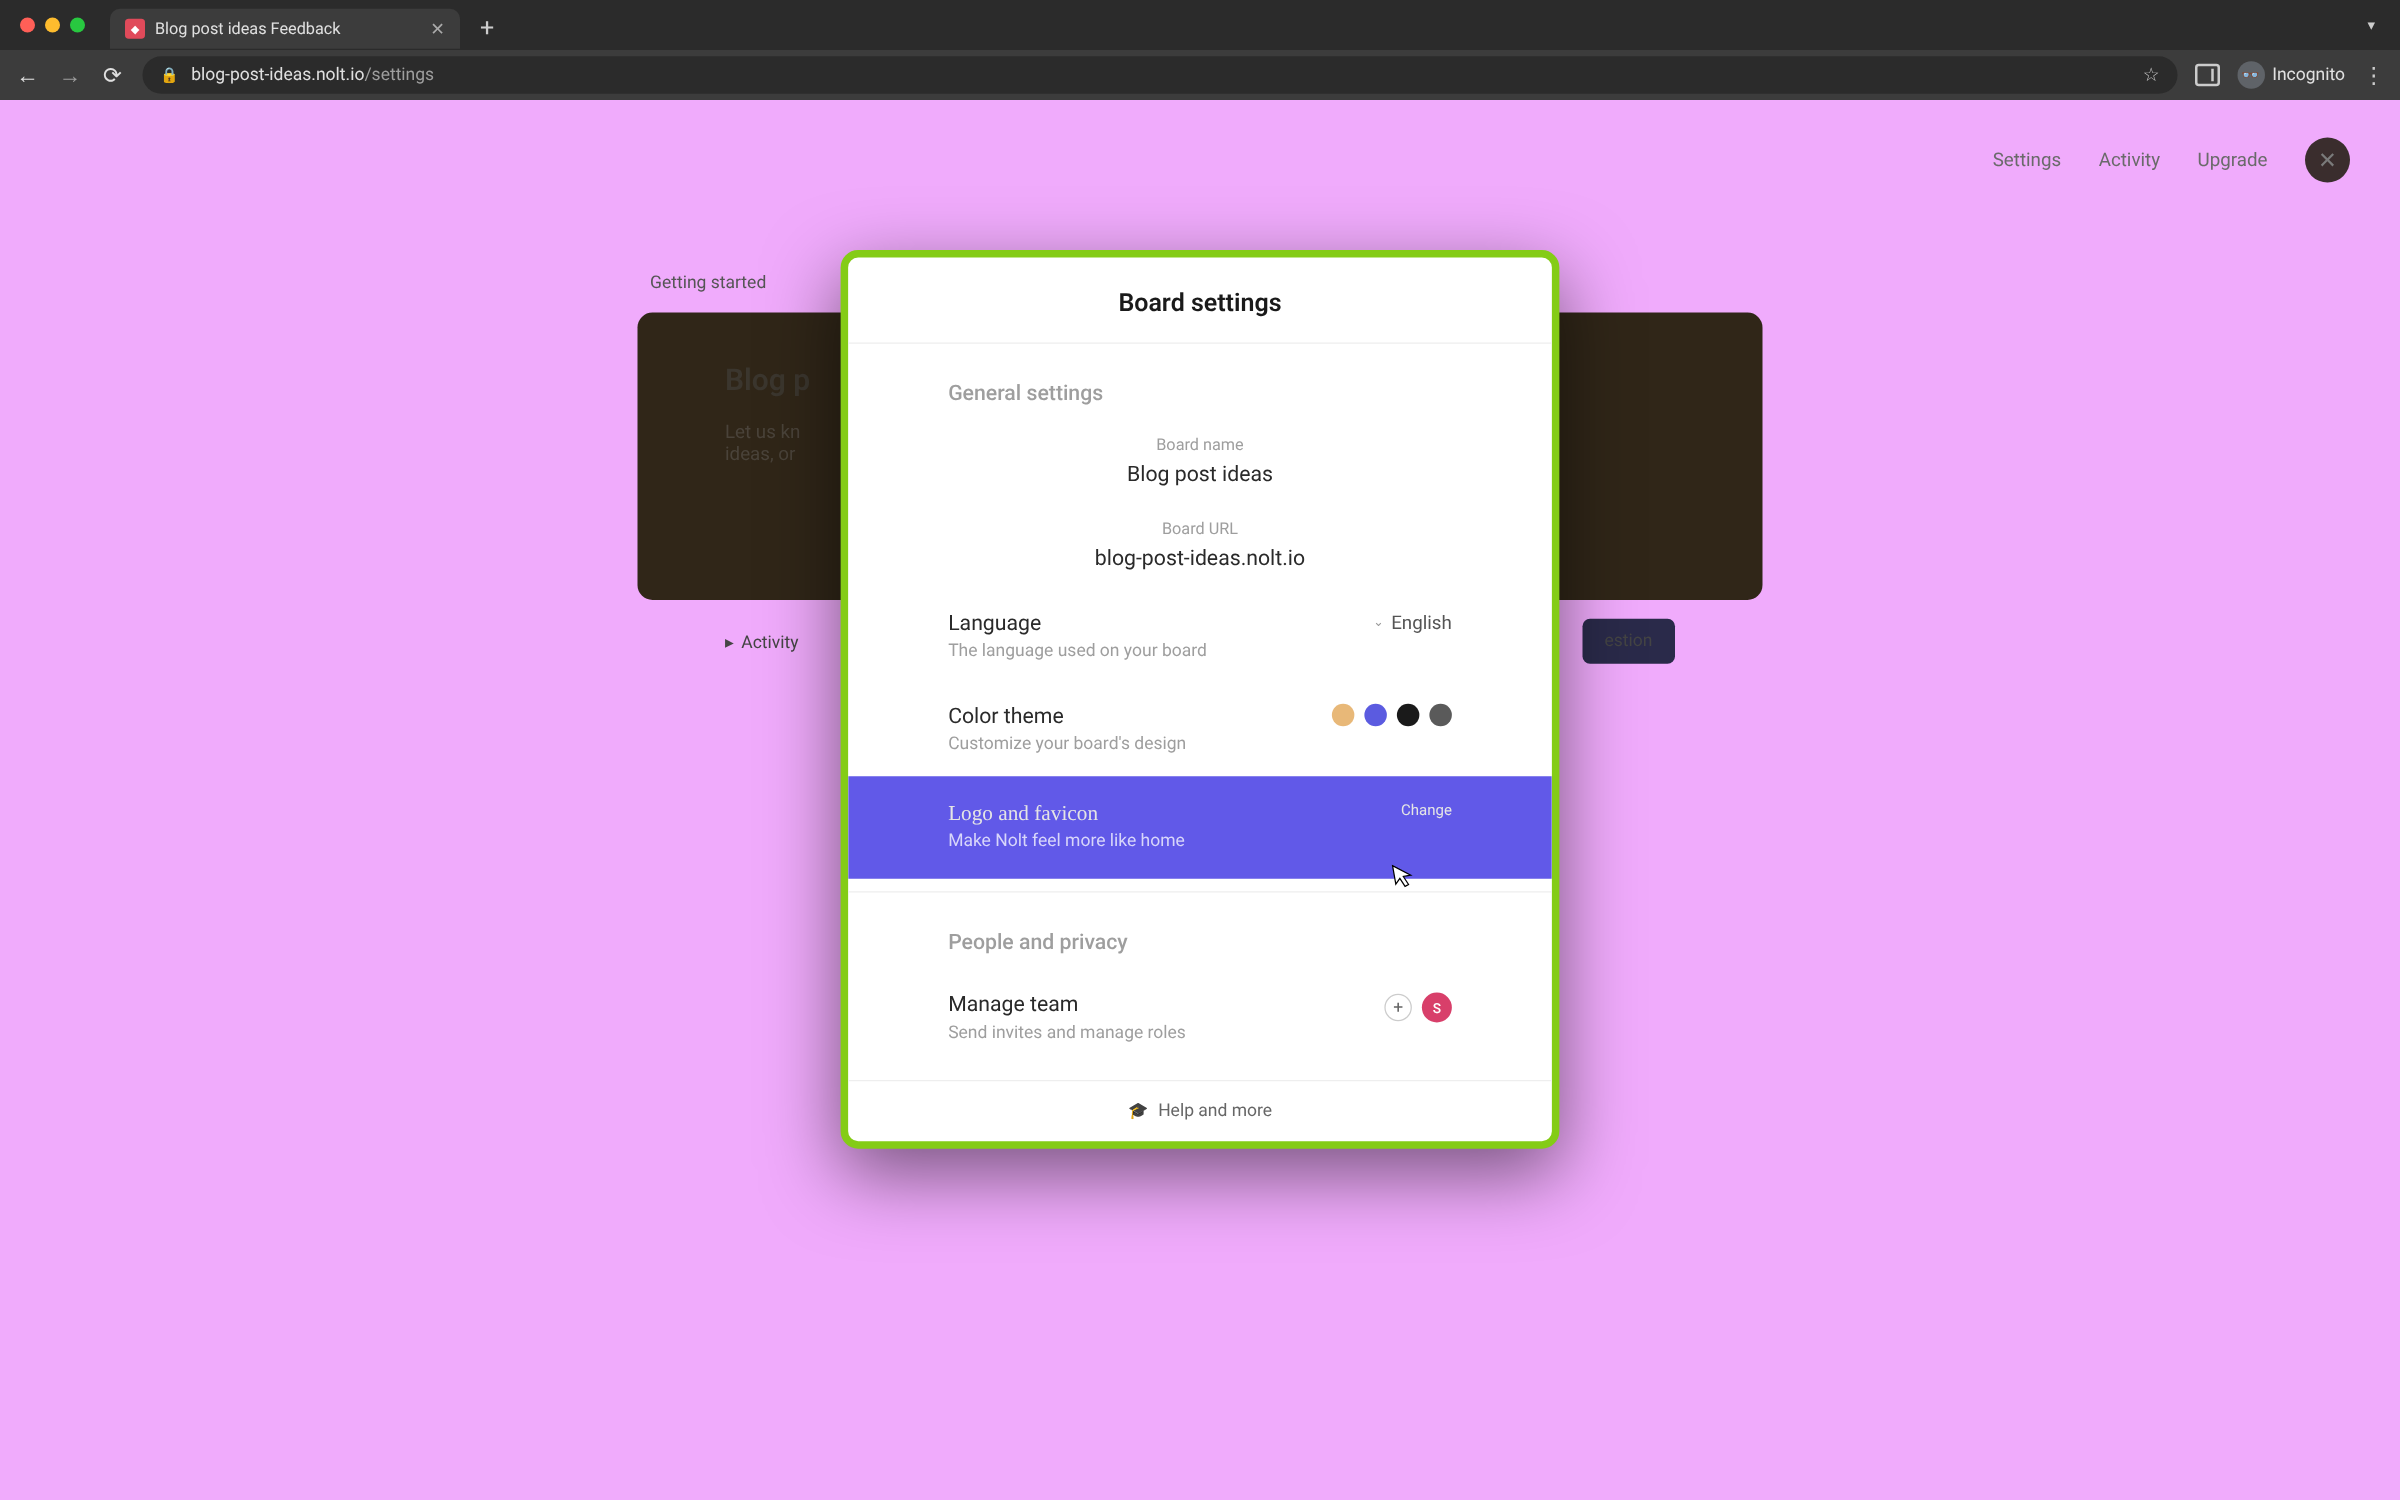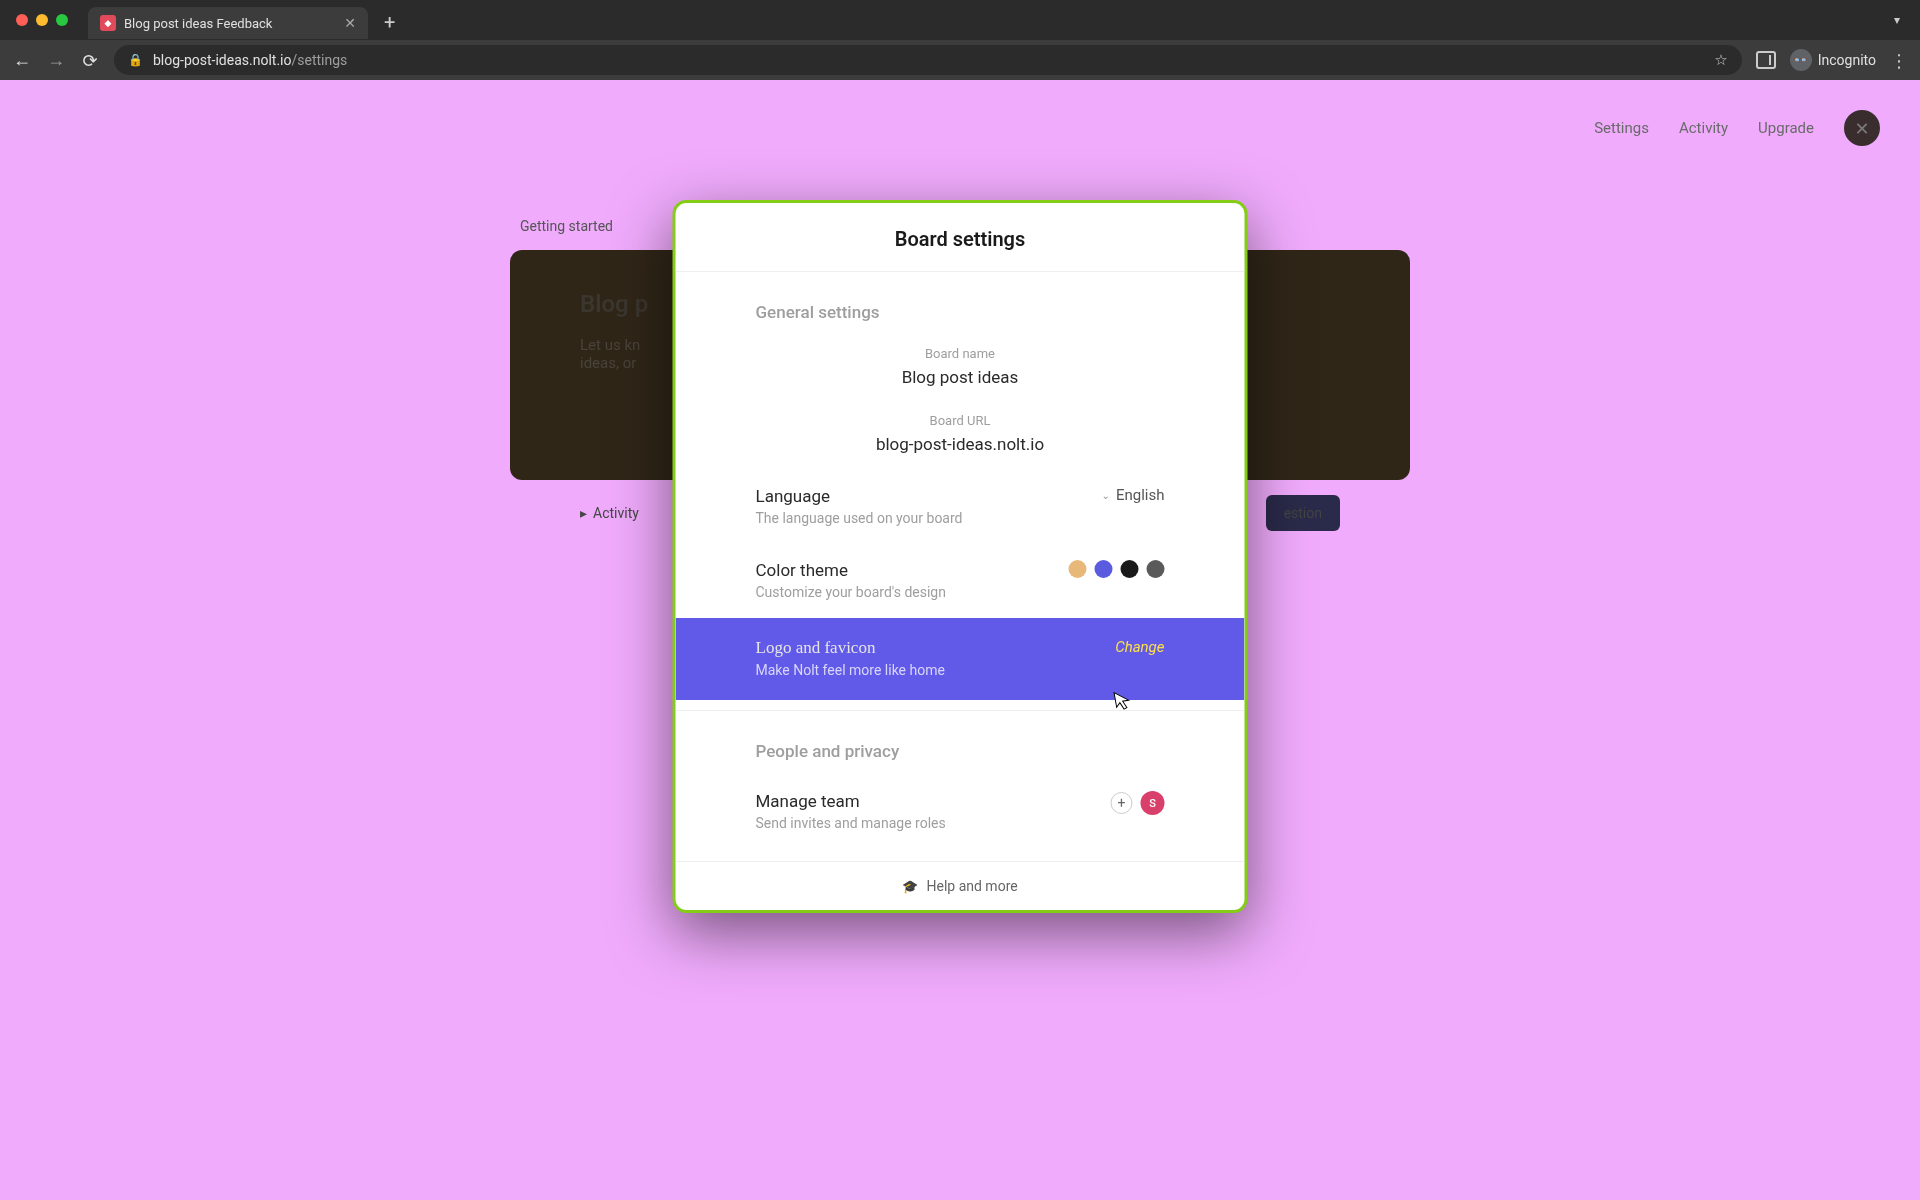--- a/index.html
+++ b/index.html
@@ -129,21 +129,21 @@
 
   
   .modal {
     position:absolute;
     left:50%; top:200px; transform:translateX(-50%);
     width:575px;
     background:#fff;
     border-radius:14px;
     overflow:hidden;
     box-shadow:0 20px 60px rgba(0,0,0,0.5);
-    border:3px solid #84cc16;
+    border:6px solid #84cc16;
   }
   .modal-header {
     padding:24px 0 20px;
     text-align:center;
     font-size:20px; font-weight:600; color:#1a1a1a;
     border-bottom:1px solid #eee;
   }
   .modal-body {
     max-height:720px;
     overflow:hidden;
@@ -174,21 +174,21 @@
   .sw3{ background:#1a1a1a;}
   .sw4{ background:#5a5a5a;}
 
   .row.highlight {
     background:#6159e8;
     color:#fff;
     padding: 20px 80px 22px;
   }
   .row.highlight .row-title { color:#e5e5e5;font-family:Liberation Serif, serif;}
   .row.highlight .row-sub { color:#d8d6fa;}
-  .change-link { color:#fde047; font-size:15px;font-style:italic;}
+  .change-link { color:#e5e5e5; font-size:12px;}
 
   .divider { height:1px; background:#eee; margin: 10px 0;}
 
   .add-btn {
     width:22px; height:22px; border-radius:50%; border:1px solid #ccc;
     display:flex; align-items:center; justify-content:center;
     color:#666; font-size:14px;
   }
   .avatar {
     width:24px; height:24px; border-radius:50%; background:#d83f6a;

